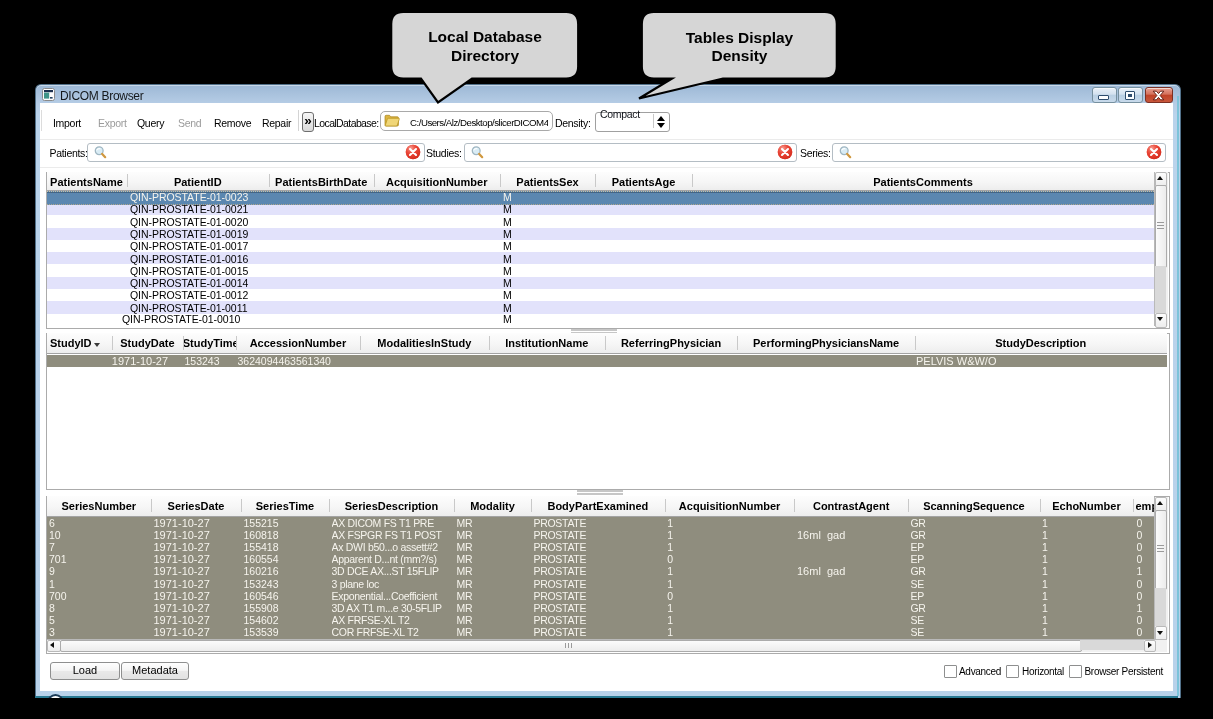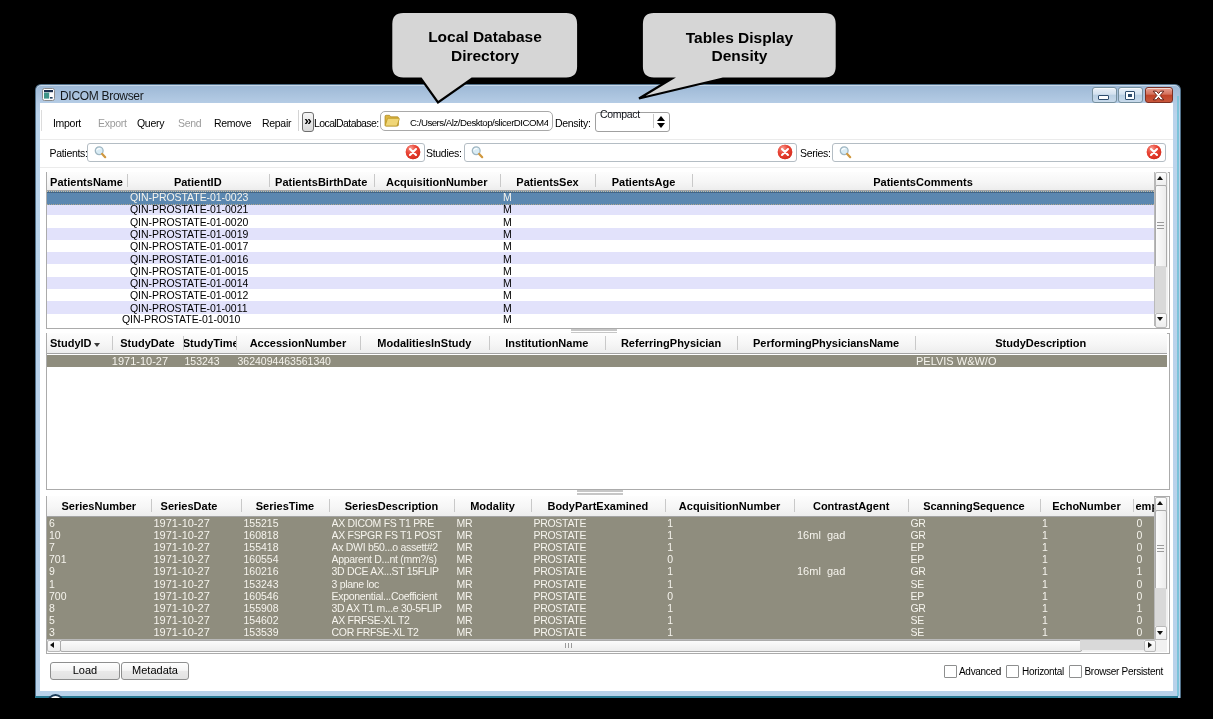--- a/index.html
+++ b/index.html
@@ -208,21 +208,21 @@
 <div class="a" style="left:46.5px;top:354.5px;width:1120.0px;height:12.300000000000011px;background:#8f8d7e;"></div>
 <div class="wcell dt" style="left:111.8px;top:354.5px;width:68px;height:12.300000000000011px;line-height:12.300000000000011px;">1971-10-27</div>
 <div class="wcell num" style="left:184.5px;top:354.5px;width:50px;height:12.300000000000011px;line-height:12.300000000000011px;">153243</div>
 <div class="wcell num" style="left:237.5px;top:354.5px;width:120px;height:12.300000000000011px;line-height:12.300000000000011px;">3624094463561340</div>
 <div class="wcell dt" style="left:916px;top:354.5px;width:120px;height:12.300000000000011px;line-height:12.300000000000011px;">PELVIS W&amp;W/O</div>
 <div class="a" style="left:577.0px;top:490px;width:46px;height:1.6px;background:#c6c6c6;"></div>
 <div class="a" style="left:577.0px;top:493px;width:46px;height:1.6px;background:#c6c6c6;"></div>
 <div class="a" style="left:45.5px;top:496px;width:1122.0px;height:155.5px;border:1px solid #ababab;background:#fff;"></div>
 <div class="hdr" style="left:46.5px;top:496px;width:1107.5px;height:19.5px;"></div>
 <div class="hc" style="left:46.5px;top:496px;width:104.5px;height:20.5px;">SeriesNumber</div>
-<div class="hc" style="left:144px;top:496px;width:90px;height:20.5px;">SeriesDate</div>
+<div class="hc" style="left:151px;top:496px;width:90px;height:20.5px;">SeriesDate</div>
 <div class="hc" style="left:241px;top:496px;width:88px;height:20.5px;">SeriesTime</div>
 <div class="hc" style="left:329px;top:496px;width:125px;height:20.5px;">SeriesDescription</div>
 <div class="hc" style="left:454px;top:496px;width:77px;height:20.5px;">Modality</div>
 <div class="hc" style="left:531px;top:496px;width:133.79999999999995px;height:20.5px;">BodyPartExamined</div>
 <div class="hc" style="left:664.8px;top:496px;width:129.60000000000002px;height:20.5px;">AcquisitionNumber</div>
 <div class="hc" style="left:794.4px;top:496px;width:113.5px;height:20.5px;">ContrastAgent</div>
 <div class="hc" style="left:907.9px;top:496px;width:132.0000000000001px;height:20.5px;">ScanningSequence</div>
 <div class="hc" style="left:1039.9px;top:496px;width:93.09999999999991px;height:20.5px;">EchoNumber</div>
 <div class="vsep" style="left:151px;top:498.5px;height:13.5px;"></div>
 <div class="vsep" style="left:241px;top:498.5px;height:13.5px;"></div>

